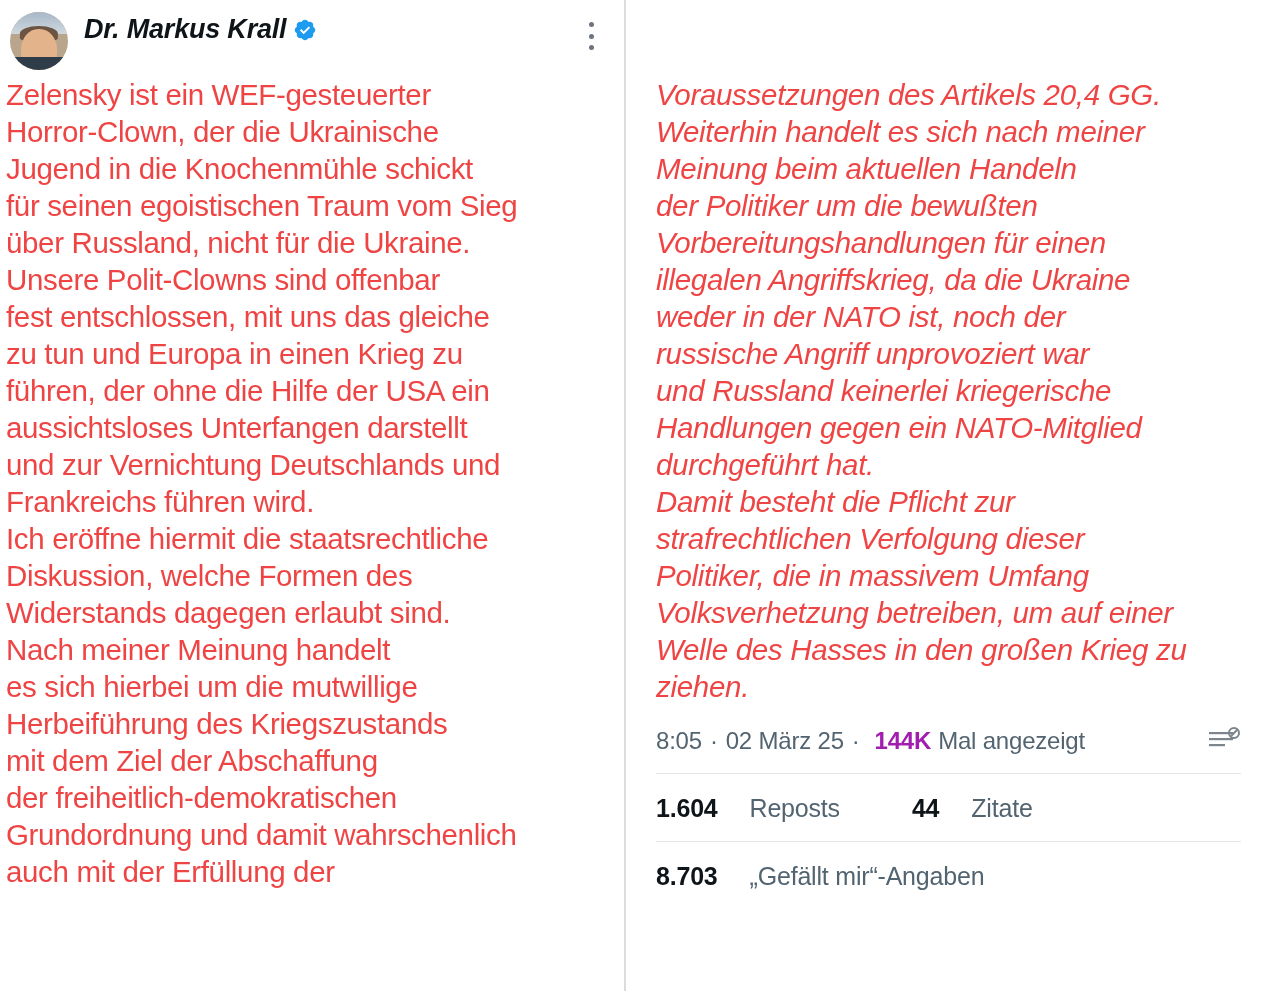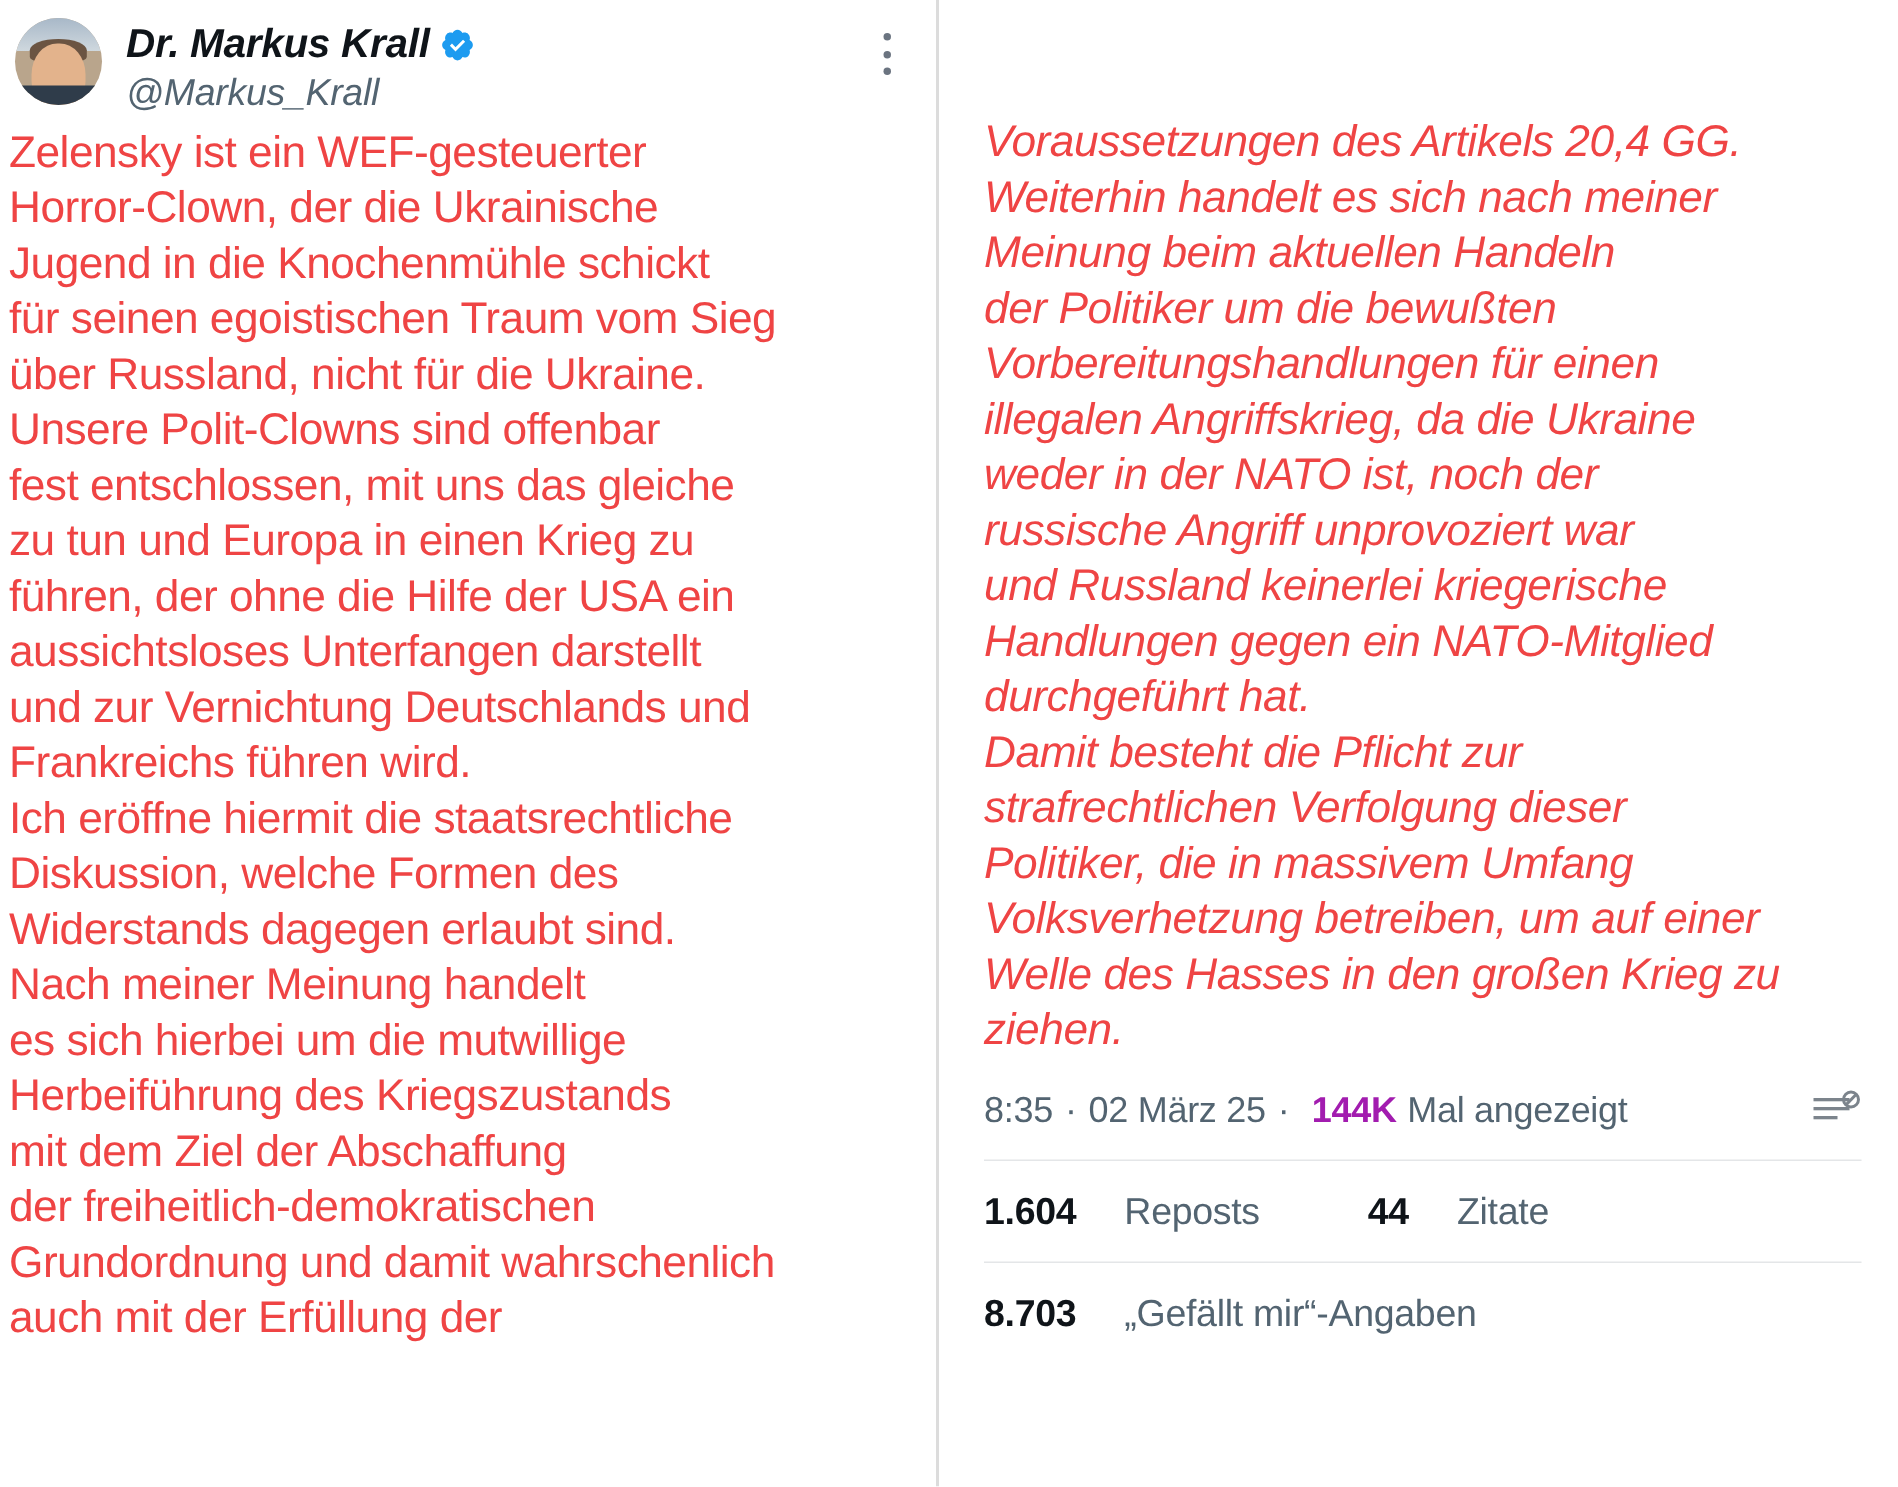--- a/index.html
+++ b/index.html
@@ -215,21 +215,20 @@
       <div class="names">
         <div class="name-row">
           <span class="display-name">Dr. Markus Krall</span>
           <span class="verified">
             <svg viewBox="0 0 24 24" width="24" height="24" aria-hidden="true">
               <path fill="#1d9bf0" d="M22.25 12c0-1.43-.88-2.67-2.19-3.34.46-1.39.2-2.9-.81-3.91s-2.52-1.27-3.91-.81C14.67 2.63 13.43 1.75 12 1.75s-2.67.88-3.34 2.19c-1.39-.46-2.9-.2-3.91.81s-1.27 2.52-.81 3.91C2.63 9.33 1.75 10.57 1.75 12s.88 2.67 2.19 3.34c-.46 1.39-.2 2.9.81 3.91s2.52 1.27 3.91.81c.67 1.31 1.91 2.19 3.34 2.19s2.67-.88 3.34-2.19c1.39.46 2.9.2 3.91-.81s1.27-2.52.81-3.91c1.31-.67 2.19-1.91 2.19-3.34z"></path>
               <path fill="#ffffff" d="M10.68 16.28 6.9 12.5l1.42-1.42 2.36 2.36 5.01-5.01 1.42 1.42z"></path>
             </svg>
           </span>
         </div>
-        <div class="handle">@Markus_Krall</div>
       </div>
     </div>
 
     <div class="more-dots">
       <i></i>
       <i></i>
       <i></i>
     </div>
 
     <div class="tweet-text">Zelensky ist ein WEF-gesteuerter
@@ -271,21 +270,21 @@
 Handlungen gegen ein NATO-Mitglied
 durchgeführt hat.
 Damit besteht die Pflicht zur
 strafrechtlichen Verfolgung dieser
 Politiker, die in massivem Umfang
 Volksverhetzung betreiben, um auf einer
 Welle des Hasses in den großen Krieg zu
 ziehen.</div>
 
     <div class="meta-row">
-      <span>8:35</span>
+      <span>8:05</span>
       <span class="sep">·</span>
       <span>02 März 25</span>
       <span class="sep">·</span>
       <span class="views-count">144K</span>
       <span>Mal angezeigt</span>
       <span class="analytics-icon">
         <svg viewBox="0 0 34 30" width="34" height="30" aria-hidden="true">
           <rect x="2" y="6" width="24" height="2.2" fill="#7c848c"></rect>
           <rect x="2" y="12" width="24" height="2.2" fill="#7c848c"></rect>
           <rect x="2" y="18" width="16" height="2.2" fill="#7c848c"></rect>

